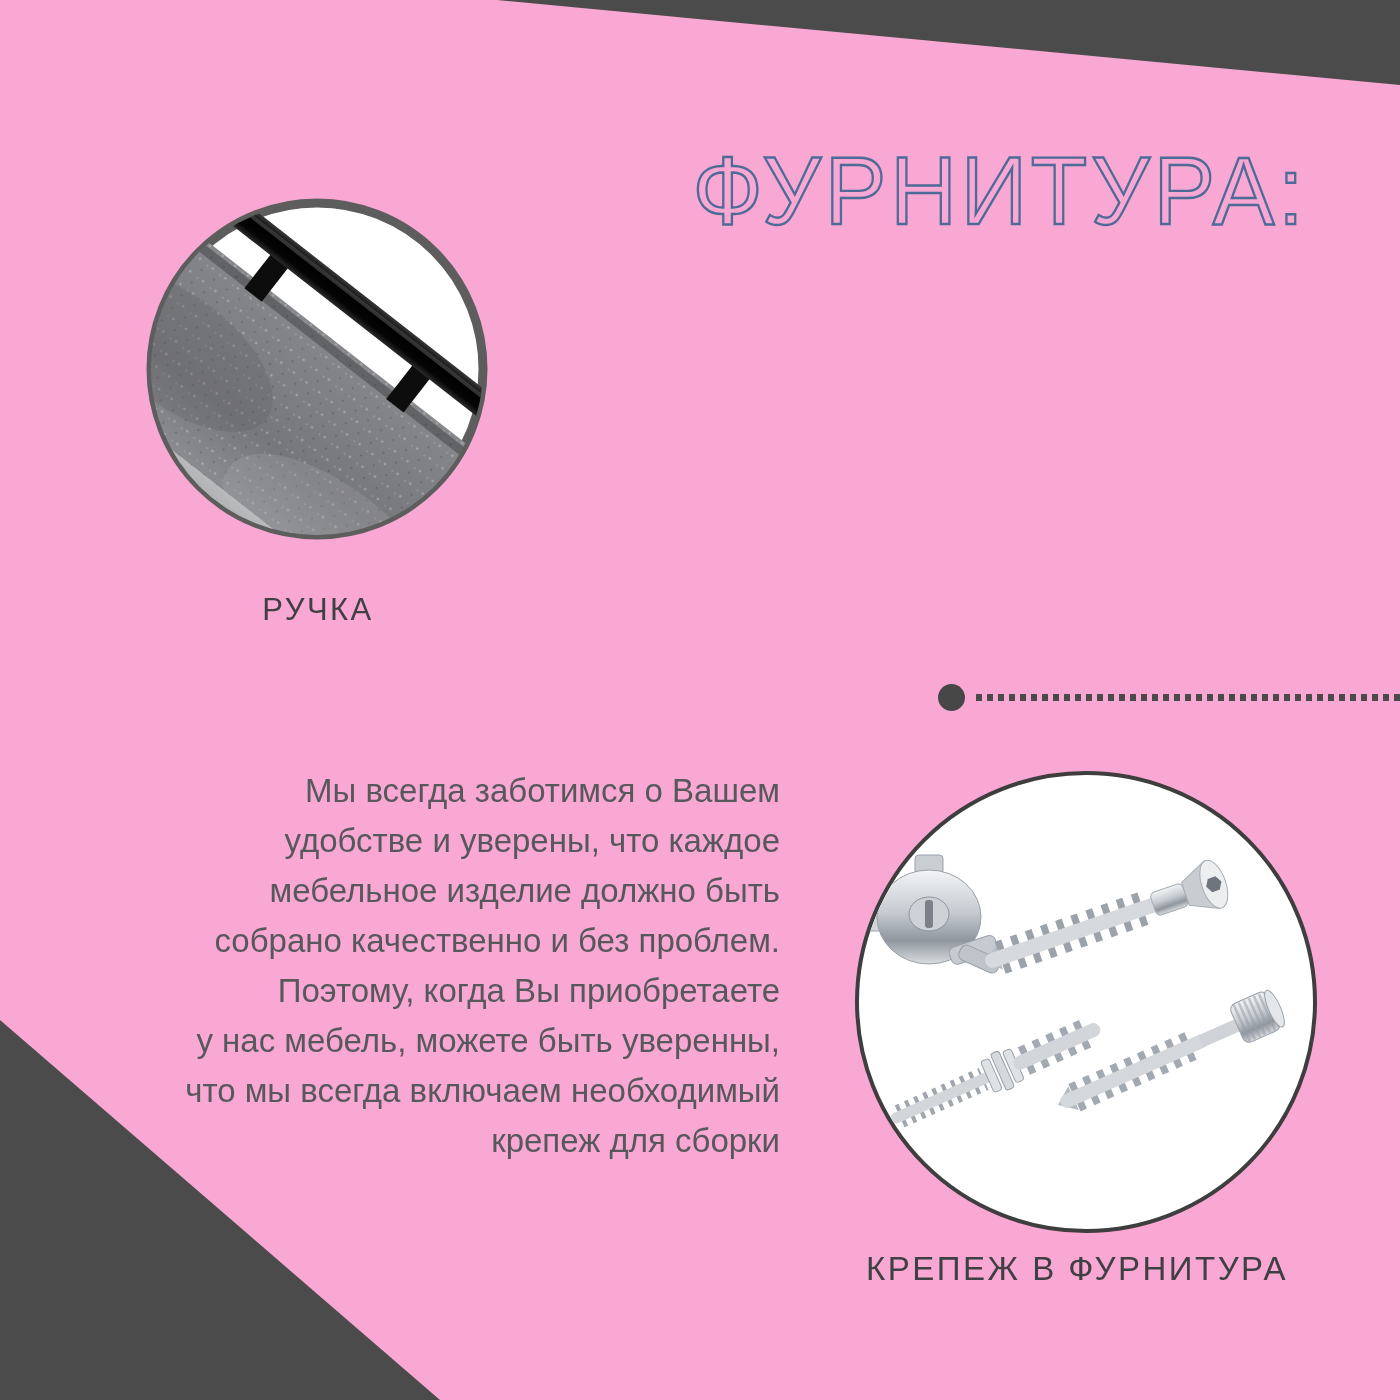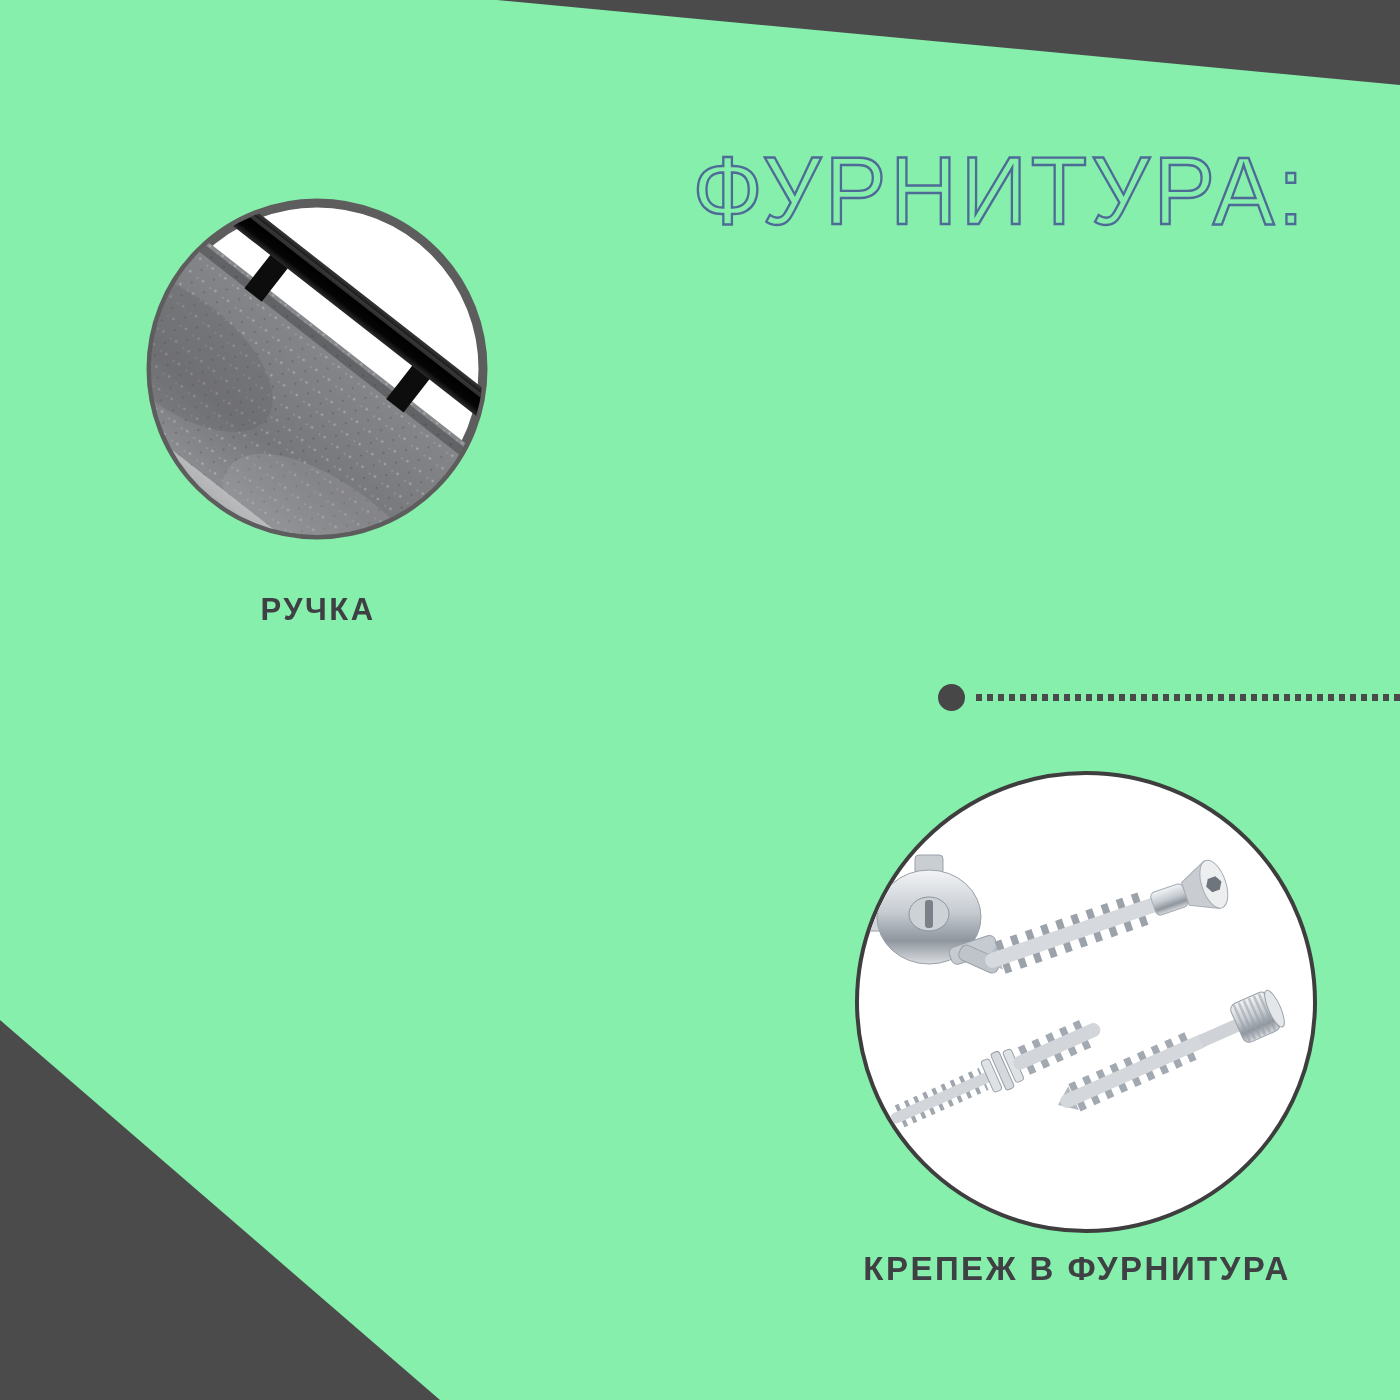--- a/index.html
+++ b/index.html
@@ -1,26 +1,26 @@
 <!DOCTYPE html>
 <html><head>
 <meta charset="utf-8">
 <style>
   html,body{margin:0;padding:0;background:#ffffff;}
   .page{
-    position:relative;width:1400px;height:1400px;background:#86efac;
+    position:relative;width:1400px;height:1400px;background:#f9a8d4;
     overflow:hidden;font-family:"Liberation Sans",sans-serif;
   }
   .decor{position:absolute;left:0;top:0;width:1400px;height:1400px;pointer-events:none;}
   .title-svg{position:absolute;left:560px;top:128px;width:880px;height:130px;}
   .photo-circle{position:absolute;}
   .photo-circle.handle{left:138px;top:190px;width:358px;height:358px;}
   .photo-circle.fasteners{left:851px;top:767px;width:470px;height:470px;}
   .caption{
-    position:absolute;color:#3f4043;font-weight:bold;
+    position:absolute;color:#3f4043;font-weight:normal;
     text-align:center;letter-spacing:2.5px;
   }
   .caption.handle-label{left:140px;top:592px;width:356px;font-size:31px;}
   .caption.fasteners-label{left:792px;top:1250px;width:570px;font-size:33px;}
   .para{
     position:absolute;color:#57585c;white-space:pre-line;
   }
   .para.handle-desc{left:574px;top:272px;width:746px;font-size:33px;line-height:54px;text-align:left;}
   .para.care-desc{left:70px;top:766px;width:710px;font-size:33px;line-height:50px;text-align:right;}
   .divider-dot{
@@ -91,20 +91,28 @@
       </g>
     </g>
   </svg>
 
   <div class="caption handle-label">РУЧКА</div>
 
 
   <div class="divider-dot"></div>
   <div class="dotted-line"></div>
 
+  <div class="para care-desc">Мы всегда заботимся о Вашем
+удобстве и уверены, что каждое
+мебельное изделие должно быть
+собрано качественно и без проблем.
+Поэтому, когда Вы приобретаете
+у нас мебель, можете быть уверенны,
+что мы всегда включаем необходимый
+крепеж для сборки</div>
 
   <svg class="photo-circle fasteners" viewBox="0 0 470 470">
     <defs>
       <clipPath id="fclip">
           <circle cx="235" cy="235" r="227"></circle>
         </clipPath>
       <linearGradient id="met" x1="0" y1="0" x2="0" y2="1">
         <stop offset="0" stop-color="#f2f4f6"></stop>
         <stop offset="0.45" stop-color="#c6cbd1"></stop>
         <stop offset="0.75" stop-color="#8f969e"></stop>

